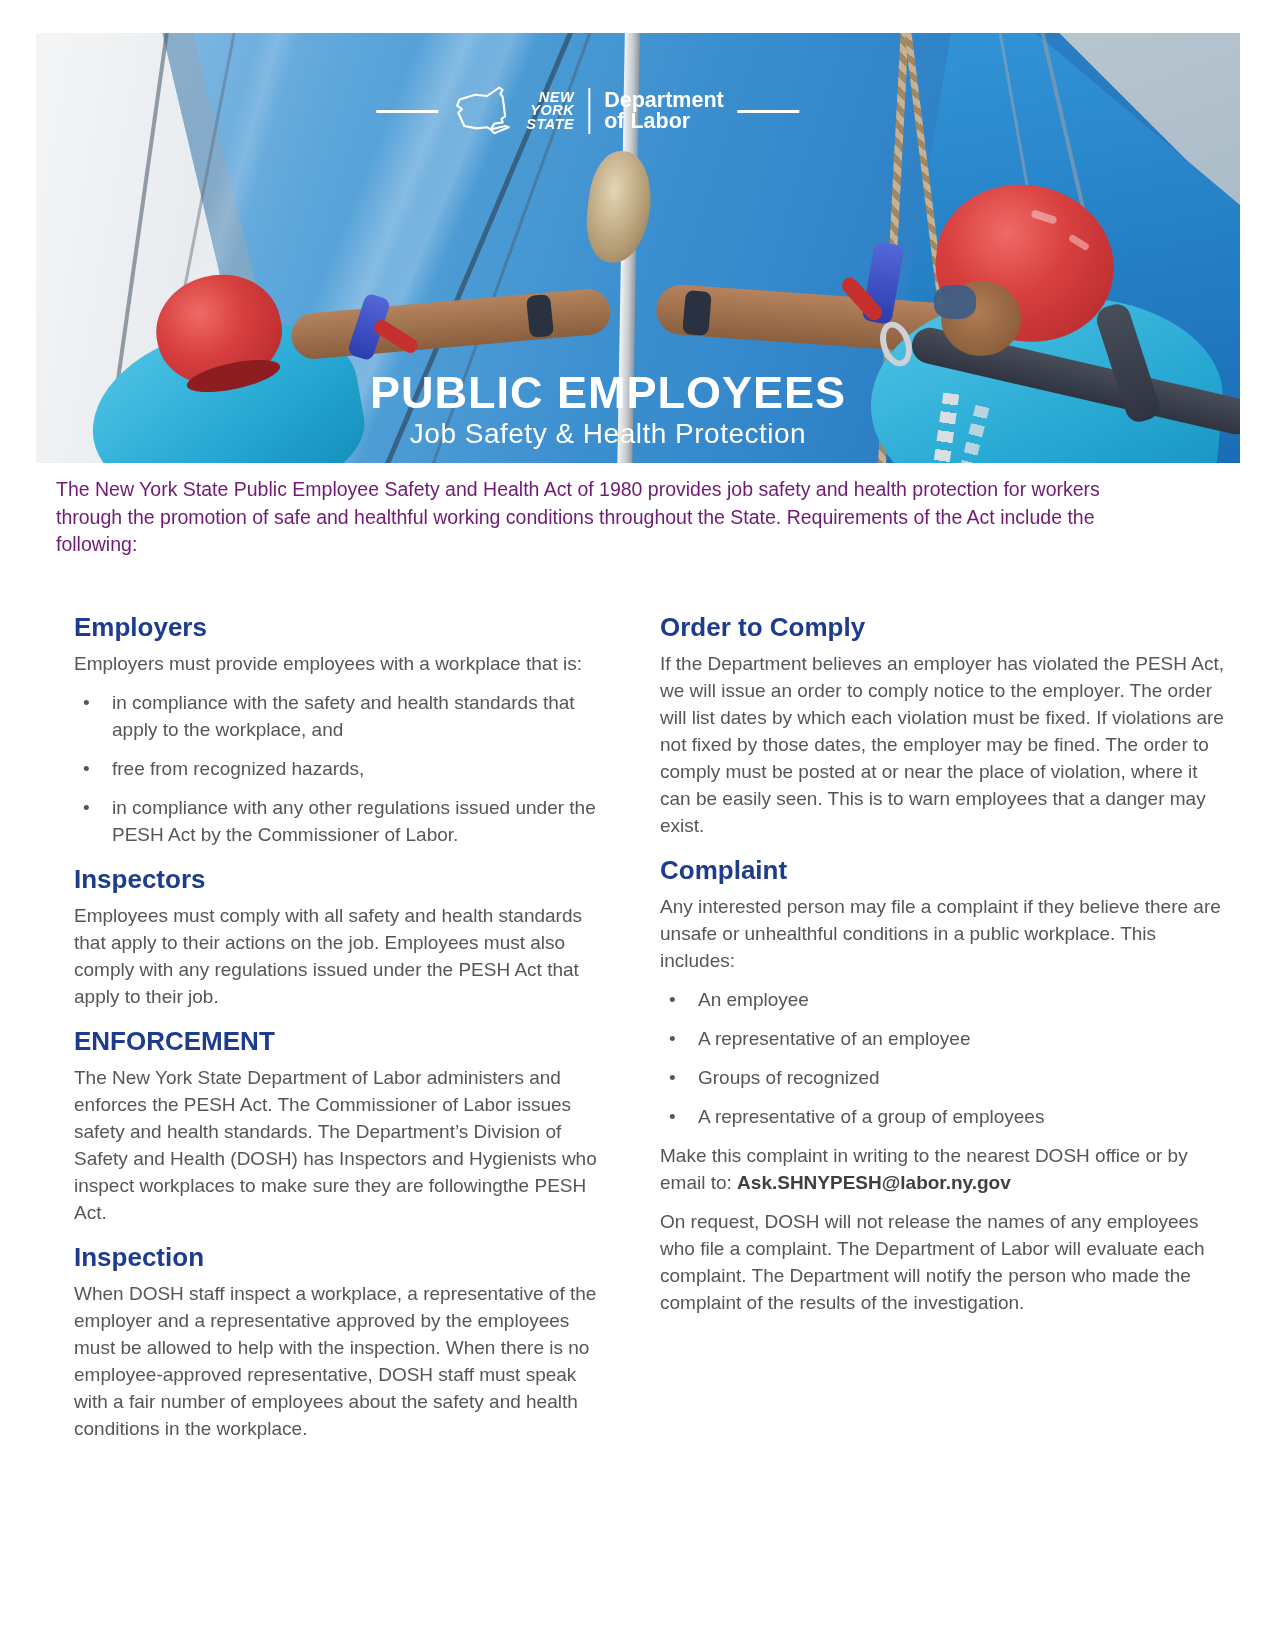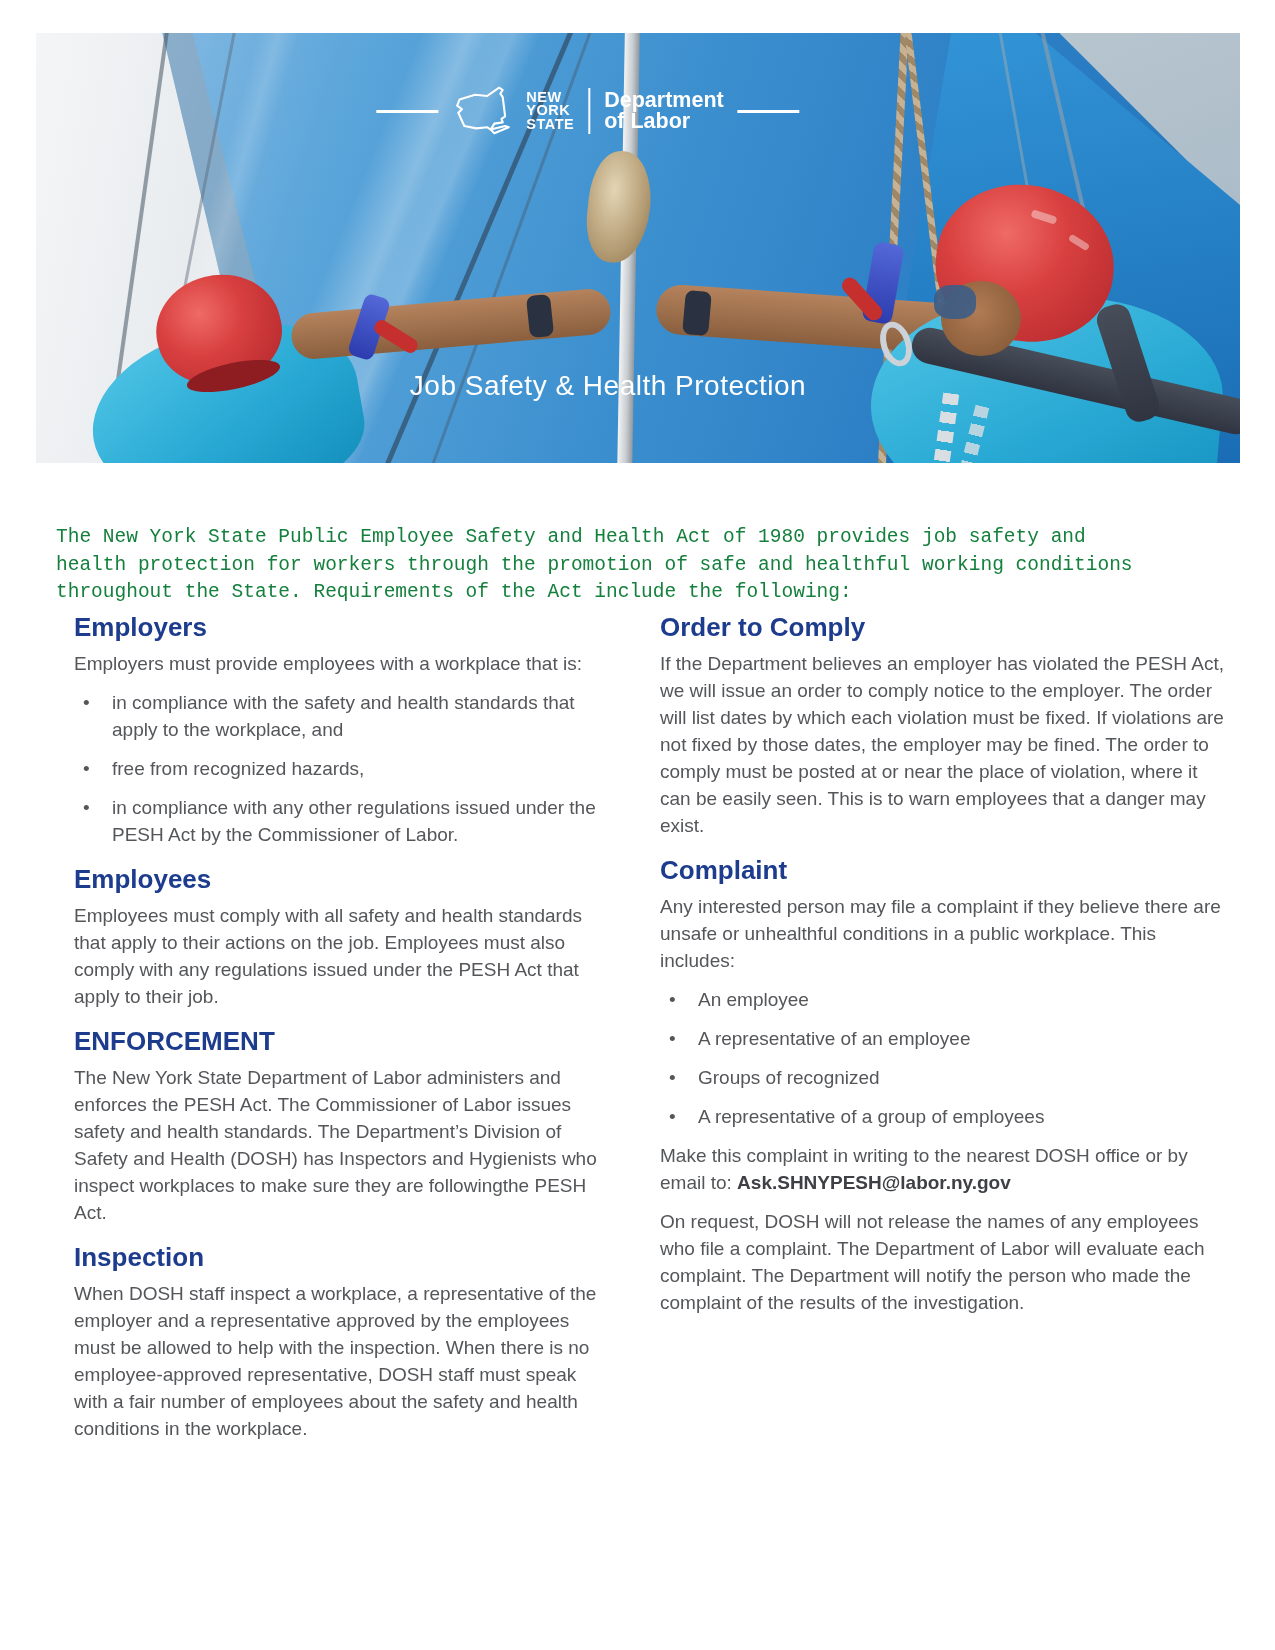--- a/index.html
+++ b/index.html
@@ -88,35 +88,35 @@
 
   
   .hero-brand {
     position:absolute; top:36px; left:50%; transform:translateX(calc(-50% - 50px));
     display:flex; flex-direction:column; align-items:center; z-index:5; color:#fff;
   }
   .tagline { font-size:29px; font-weight:700; letter-spacing:12px; white-space:nowrap; }
   .logo-row { margin-top:15px; display:flex; align-items:center; gap:14px; }
   .rule { width:62px; height:3px; background:#fff; }
   .vdiv { width:2px; height:46px; background:#fff; }
-  .state-name { font-size:14.5px; font-weight:700; line-height:13.5px; letter-spacing:.5px; text-align:left; }
+  .state-name { font-size:14.5px; font-weight:700; line-height:13.5px; letter-spacing:.5px; text-align:right;font-style:italic; }
   .dept-name  { font-size:21.5px; font-weight:700; line-height:21px; text-align:left; }
   .ny-svg { width:60px; height:54px; display:block; }
 
   .hero-titles {
     position:absolute; top:336px; left:50%; transform:translateX(calc(-50% - 30px));
     text-align:center; z-index:5; color:#fff; white-space:nowrap;
   }
   .hero-title    { font-size:45px; font-weight:700; letter-spacing:1px; line-height:48px; }
   .hero-subtitle { font-size:28px; font-weight:400; letter-spacing:.5px; line-height:34px; }
 
   
   .intro {
-    position:absolute; left:56px; top:524px; width:1105px;
-    font-size:19.5px; line-height:27.5px; color:#15803d;font-family:Liberation Mono, monospace;
+    position:absolute; left:56px; top:476px; width:1105px;
+    font-size:19.5px; line-height:27.5px; color:#701a75;
   }
   .col { position:absolute; top:612px; color:#54565a; }
   .col-left  { left:74px;  width:530px; }
   .col-right { left:660px; width:565px; }
 
   .section-heading {
     font-size:26px; font-weight:700; color:#1d3c8d;
     line-height:30px; margin:16px 0 8px 0;
   }
   .col > .section-heading:first-child { margin-top:0; }
@@ -194,35 +194,36 @@
         <span class="vdiv"></span>
         <div class="dept-name">
           <div>Department</div>
           <div>of Labor</div>
         </div>
         <span class="rule"></span>
       </div>
     </div>
 
     <div class="hero-titles">
+      <div class="hero-title">PUBLIC EMPLOYEES</div>
       <div class="hero-subtitle">Job Safety &amp; Health Protection</div>
     </div>
   </div>
 
   <p class="intro">The New York State Public Employee Safety and Health Act of 1980 provides job safety and health protection for workers through the promotion of safe and healthful working conditions throughout the State. Requirements of the Act include the following:</p>
 
   <div class="col col-left" id="col-left">
       <h3 class="section-heading">Employers</h3>
       <p class="body-para"><span>Employers must provide employees with a workplace that is:</span></p>
       <ul class="bullet-list">
         <li><span>in compliance with the safety and health standards that apply to the workplace, and</span></li>
         <li><span>free from recognized hazards,</span></li>
         <li><span>in compliance with any other regulations issued under the PESH Act by the Commissioner of Labor.</span></li>
       </ul>
-      <h3 class="section-heading">Employees</h3>
+      <h3 class="section-heading">Inspectors</h3>
       <p class="body-para"><span>Employees must comply with all safety and health standards that apply to their actions on the job. Employees must also comply with any regulations issued under the PESH Act that apply to their job.</span></p>
       <h3 class="section-heading">ENFORCEMENT</h3>
       <p class="body-para"><span>The New York State Department of Labor administers and enforces the PESH Act. The Commissioner of Labor issues safety and health standards. The Department’s Division of Safety and Health (DOSH) has Inspectors and Hygienists who inspect workplaces to make sure they are followingthe PESH Act.</span></p>
       <h3 class="section-heading">Inspection</h3>
       <p class="body-para"><span>When DOSH staff inspect a workplace, a representative of the employer and a representative approved by the employees must be allowed to help with the inspection. When there is no employee-approved representative, DOSH staff must speak with a fair number of employees about the safety and health conditions in the workplace.</span></p>
     </div>
   <div class="col col-right" id="col-right">
       <h3 class="section-heading">Order to Comply</h3>
       <p class="body-para"><span>If the Department believes an employer has violated the PESH Act, we will issue an order to comply notice to the employer. The order will list dates by which each violation must be fixed. If violations are not fixed by those dates, the employer may be fined. The order to comply must be posted at or near the place of violation, where it can be easily seen. This is to warn employees that a danger may exist.</span></p>
       <h3 class="section-heading">Complaint</h3>

